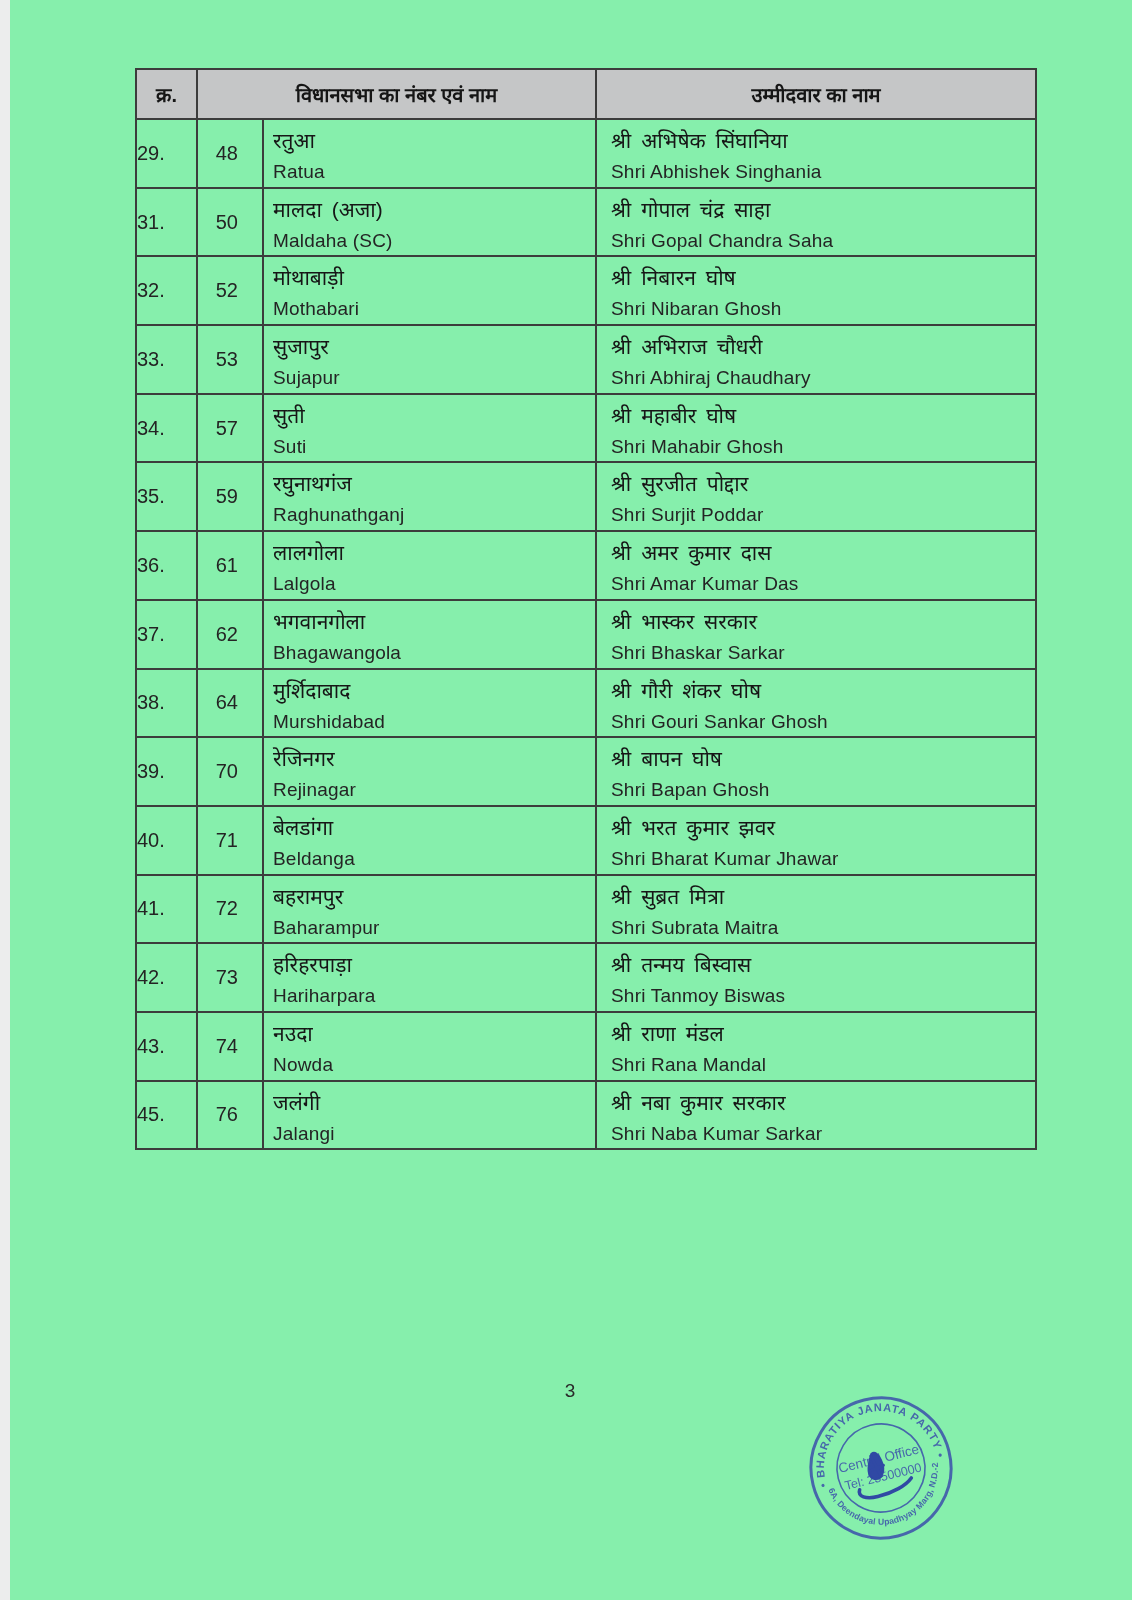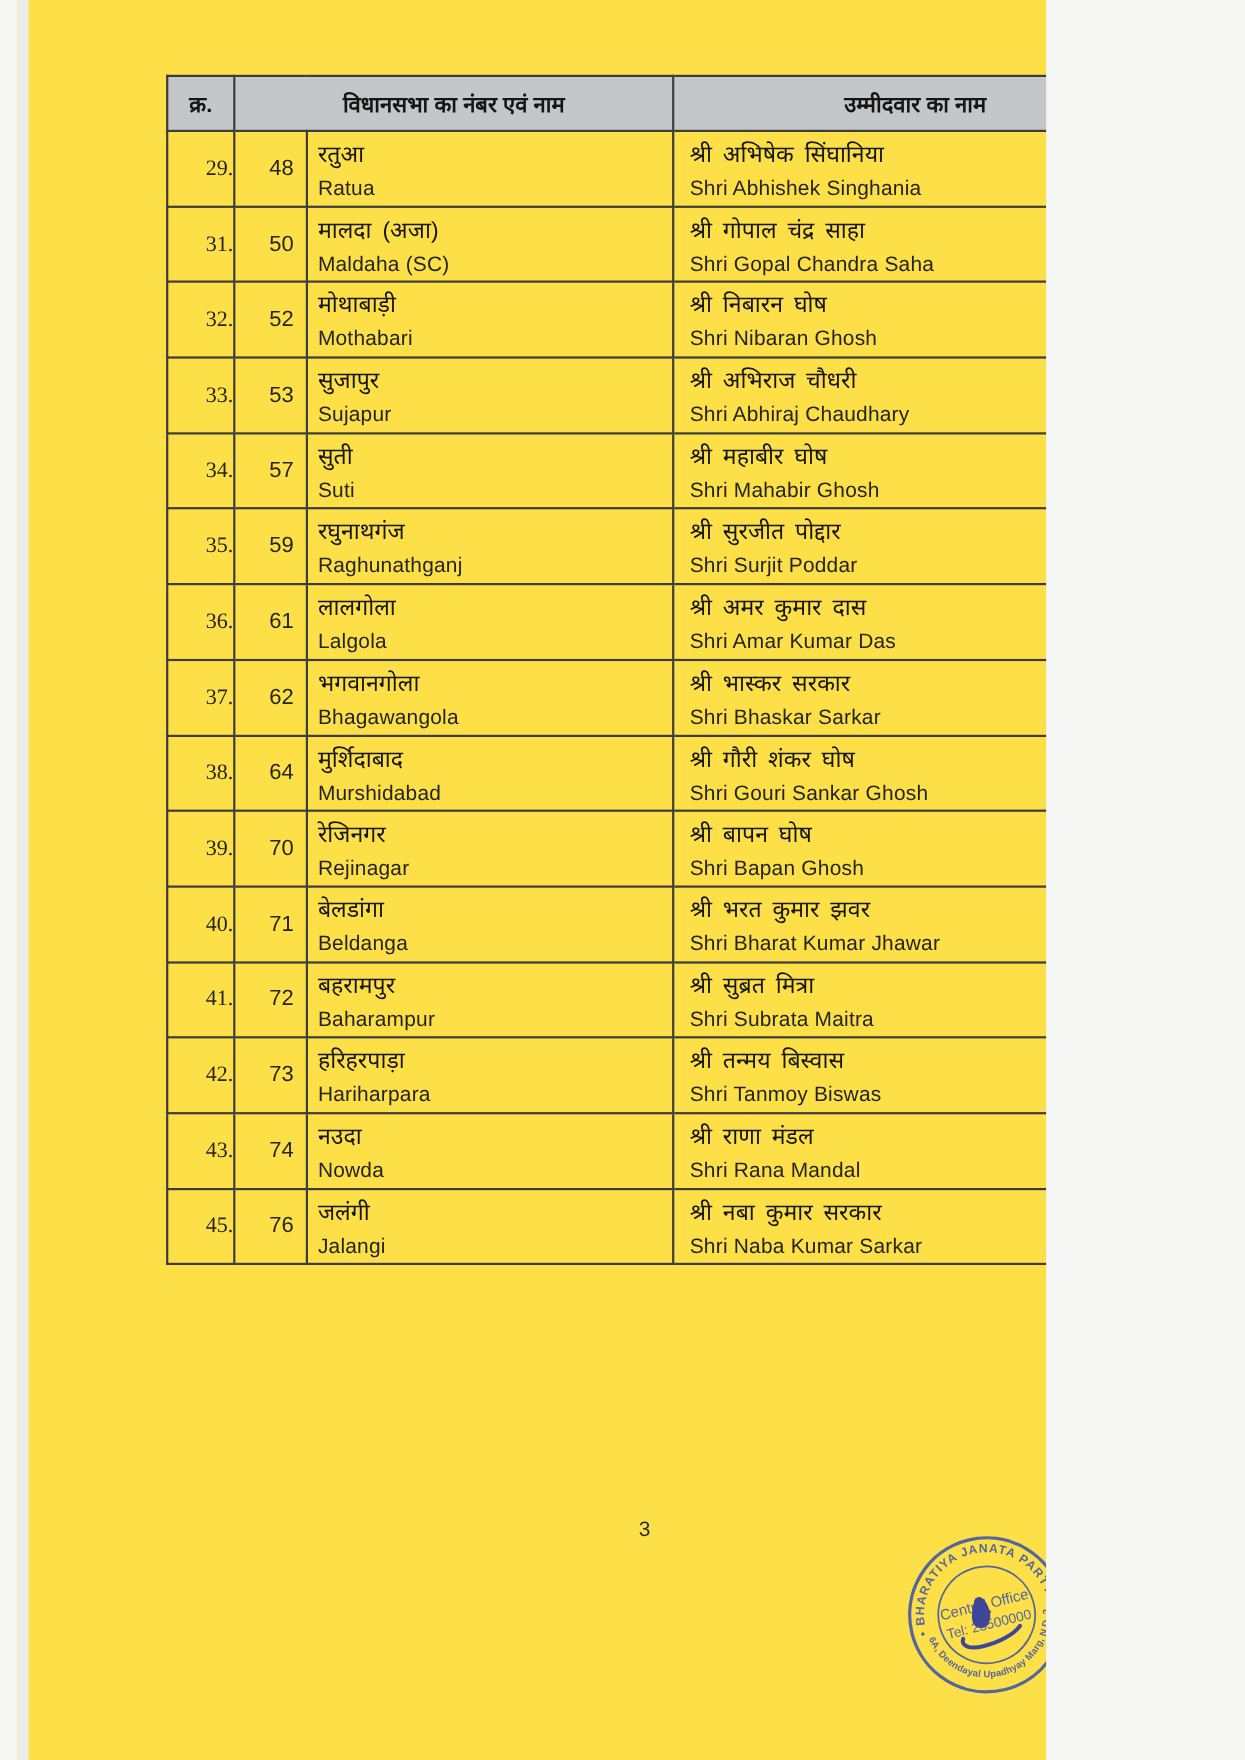--- a/index.html
+++ b/index.html
@@ -2,22 +2,22 @@
 <html><head>
 <meta charset="utf-8">
 <style>
   html,body{margin:0;padding:0;}
   body{
     width:1132px;height:1600px;position:relative;
     background:#f6f6f5;
     font-family:"Liberation Sans","DejaVu Sans",sans-serif;
   }
   .page{
-    position:absolute;left:16px;top:0;width:935px;height:1600px;
-    background:#fde047;
+    position:absolute;left:0;top:0;width:1132px;height:1600px;
+    background:#86efac;
     overflow:hidden;
   }
   
   .scan-edge{position:absolute;left:0;top:0;width:10px;height:1600px;background:#eceded;}
 
   table.candidates{
     position:absolute;left:135px;top:68px;width:900px;
     border-collapse:collapse;table-layout:fixed;
   }
   .candidates th,.candidates td{
@@ -26,26 +26,26 @@
     color:#1d1d1d;
   }
   .candidates thead tr{height:50px;}
   .candidates tbody tr{height:68.7px;}
   .candidates th{
     background:#c5c6c7;
     font-size:20px;font-weight:bold;text-align:center;
     color:#151515;
   }
   td.c-serial{
-    text-align:right;vertical-align:middle;
-    font-size:20px;color:#242424;font-family:Liberation Serif, serif;
+    text-align:left;vertical-align:middle;
+    font-size:20px;color:#242424;
   }
   td.c-number{
     text-align:right;vertical-align:middle;
-    padding-right:11px;font-size:20px;color:#242424;
+    padding-right:24px;font-size:20px;color:#242424;
   }
   td.c-name{vertical-align:top;padding:5px 4px 0 9px;}
   td.c-cand{vertical-align:top;padding:5px 4px 0 14px;border-radius:20px;}
   .hi{
     font-size:21px;line-height:32px;color:#161616;
     word-spacing:4px;white-space:nowrap;
   }
   .en{
     font-size:19px;line-height:29px;color:#242424;
     letter-spacing:0.2px;white-space:nowrap;

